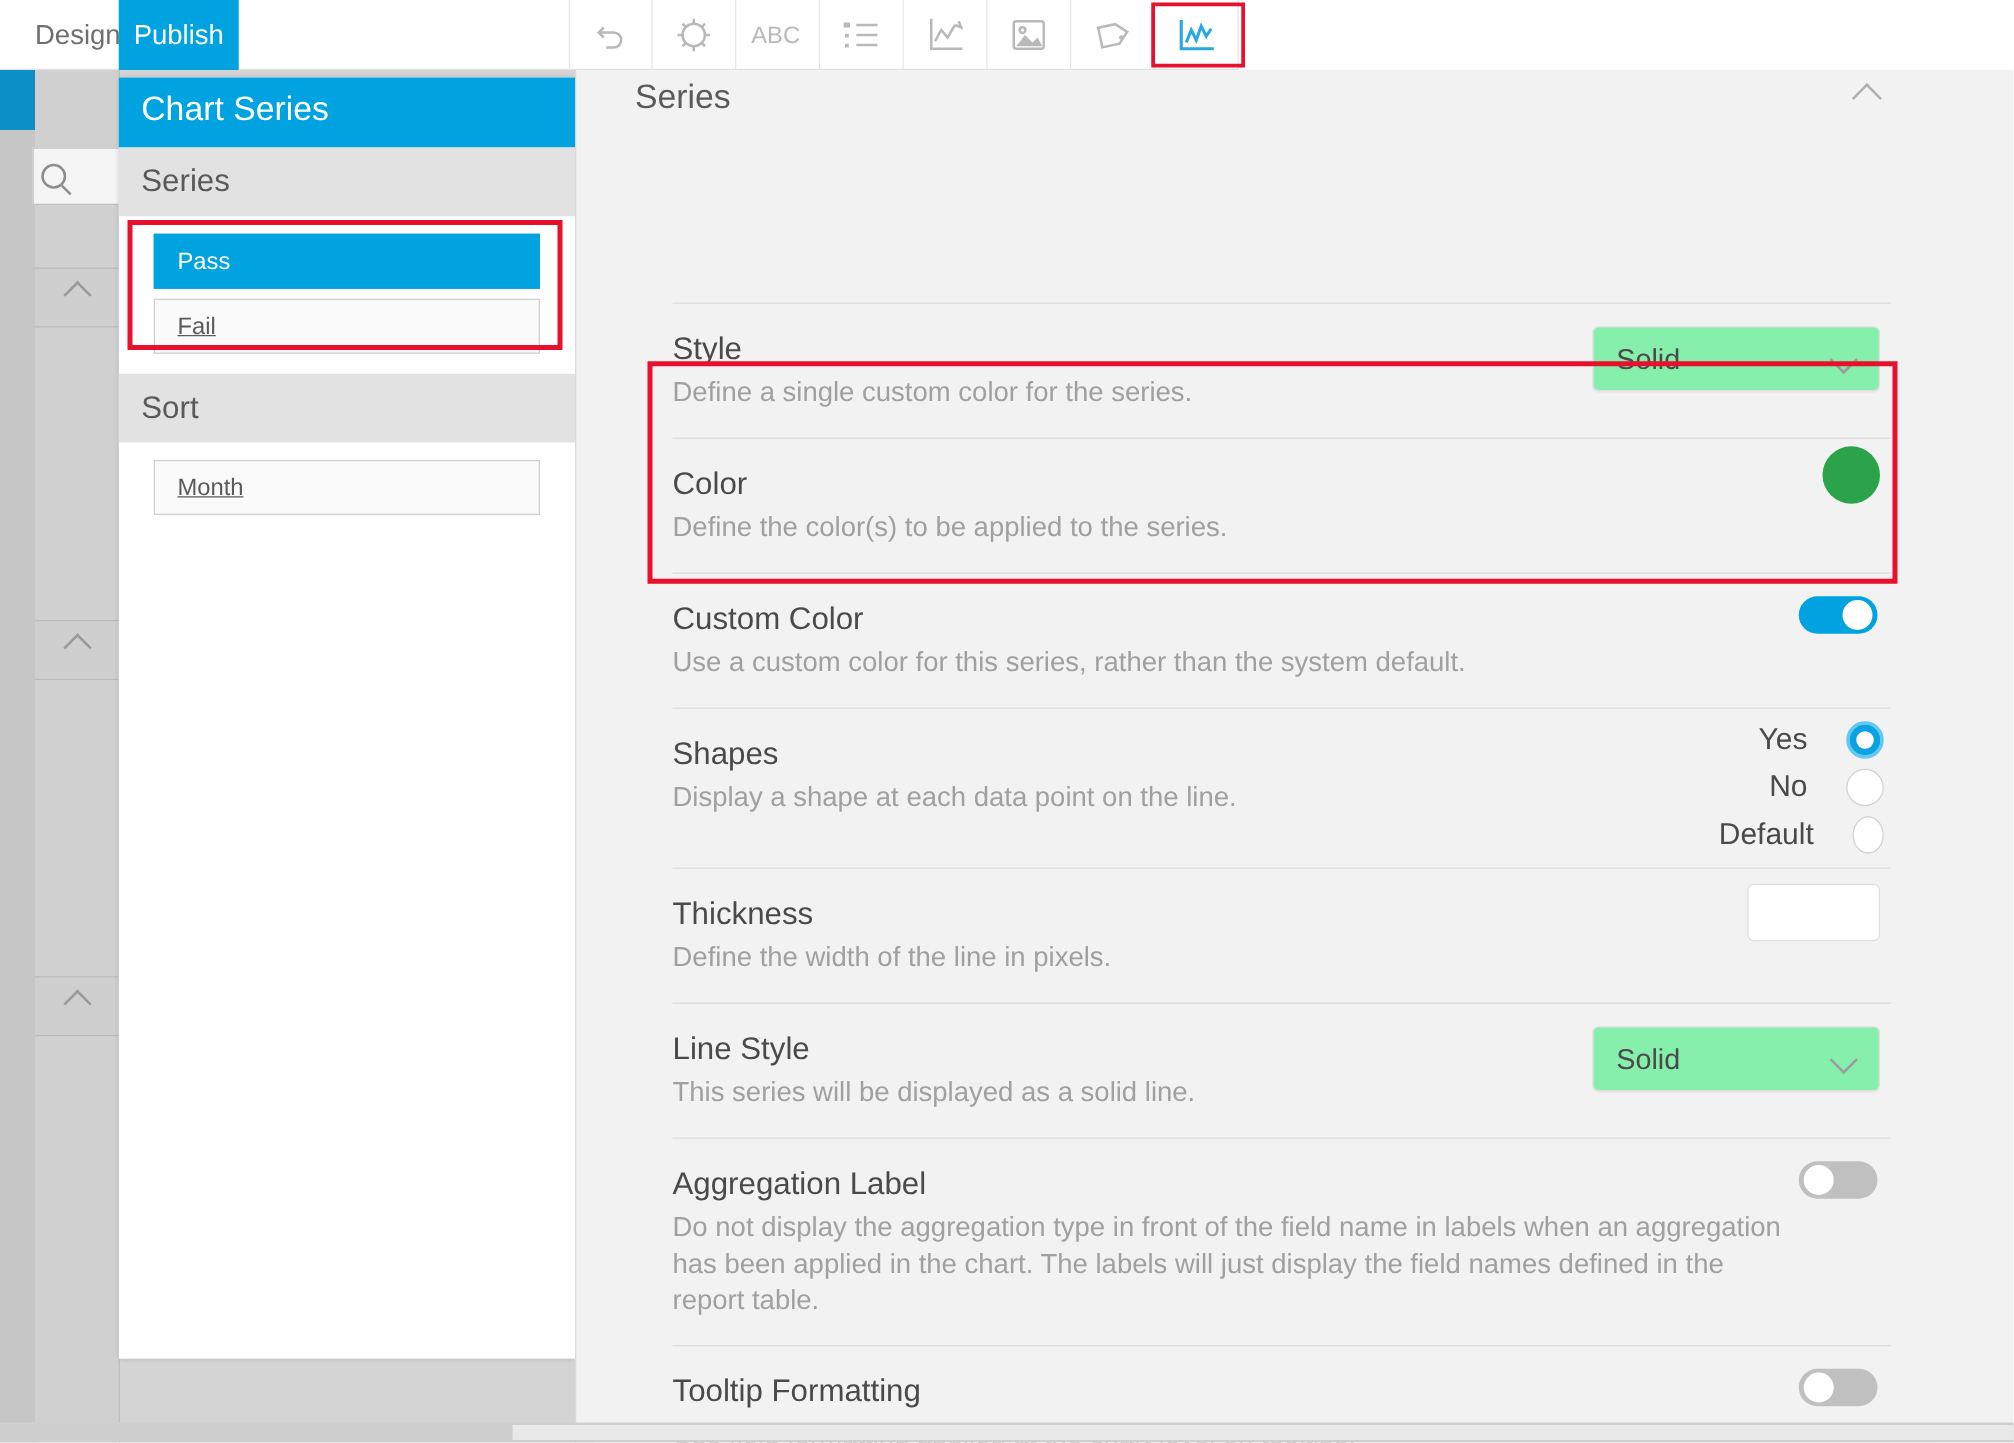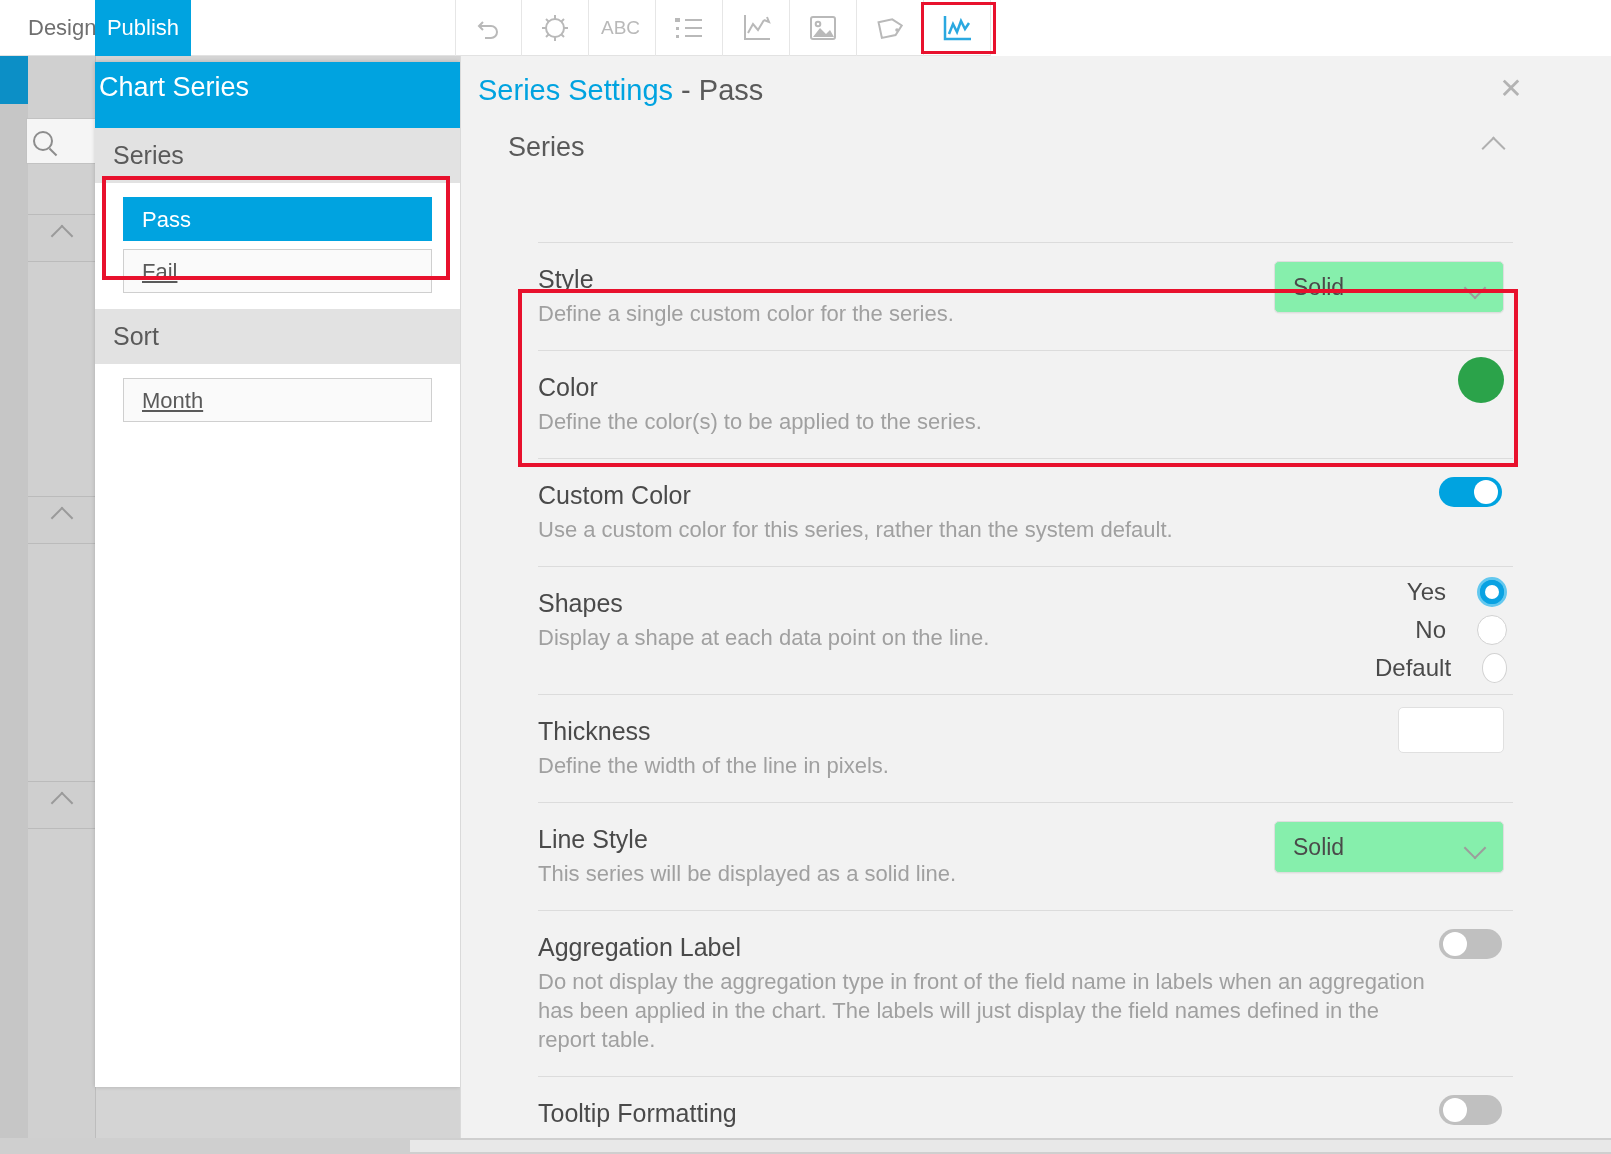--- a/index.html
+++ b/index.html
@@ -60,24 +60,24 @@
   .tb-btn { width:67px; height:56px; display:flex; align-items:center; justify-content:center;
             border-right:1px solid #e6e6e6; }
   .tb-btn:first-child { border-left:1px solid #e6e6e6; }
   .tb-btn svg { display:block; }
   .tb-active { position:relative; }
   .tb-hl { position:absolute; left:921px; top:2px; width:75px; height:52px; border:3px solid #e8112d; pointer-events:none; }
 
   
   .cs-panel { position:absolute; left:95px; top:62px; width:365px; height:1025px; background:#ffffff;
               box-shadow:0 0 4px rgba(0,0,0,.18); }
-  .cs-title { height:66px; background:#00a3e0; color:#ffffff; font-size:27px; line-height:50px; padding-left:4px; }
+  .cs-title { height:56px; background:#00a3e0; color:#ffffff; font-size:27px; line-height:50px; padding-left:18px; }
   .cs-section { height:55px; background:#e2e2e2; color:#5a5a5a; font-size:25px; line-height:55px; padding-left:18px; }
   .cs-list { padding:14px 28px 16px 28px; }
-  .cs-item { height:44px; line-height:44px; font-size:22px; color:#5a5a5a; padding-left:18px;
+  .cs-item { height:44px; line-height:44px; font-size:19px; color:#5a5a5a; padding-left:18px;
              background:#fafafa; border:1px solid #cfcfcf; margin-bottom:8px; }
   .cs-item.sel { background:#00a3e0; color:#ffffff; border-color:#00a3e0; }
   .cs-item:last-child { margin-bottom:0;text-decoration:underline; }
   .cs-hl { position:absolute; left:102px; top:176px; width:348px; height:104px; border:4px solid #e8112d; pointer-events:none; }
 
   
   .ss-pane { position:absolute; left:460px; top:56px; width:1091px; height:1098px; background:#f2f2f2;
              border-left:1px solid #dadada; }
   .ss-head { position:relative; height:70px; }
   .ss-head h1 { position:absolute; left:17px; top:18px; font-size:29px; font-weight:normal; color:#00a3e0; }
@@ -273,24 +273,20 @@
       <div class="cs-item">Fail</div>
     </div>
     <div class="cs-section">Sort</div>
     <div class="cs-list">
       <div class="cs-item">Month</div>
     </div>
   </div>
   <div class="cs-hl"></div>
 
   <div class="ss-pane">
-    <div class="ss-head">
-      <h1><span>Series Settings</span><span class="sub"> - Pass</span></h1>
-      <div class="ss-close">✕</div>
-    </div>
 
     <div class="ss-group-hdr">
       <span class="lbl">Series</span>
       <span class="collapse">
           <i></i>
         </span>
     </div>
 
     <div class="rows">
 

